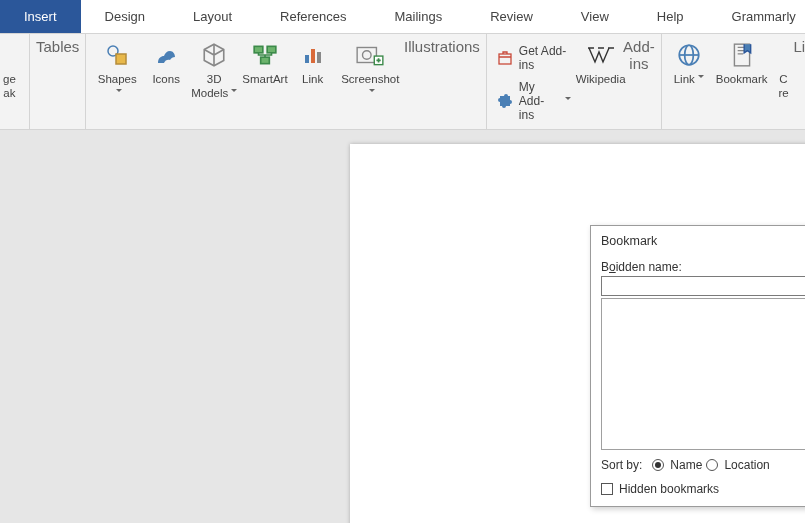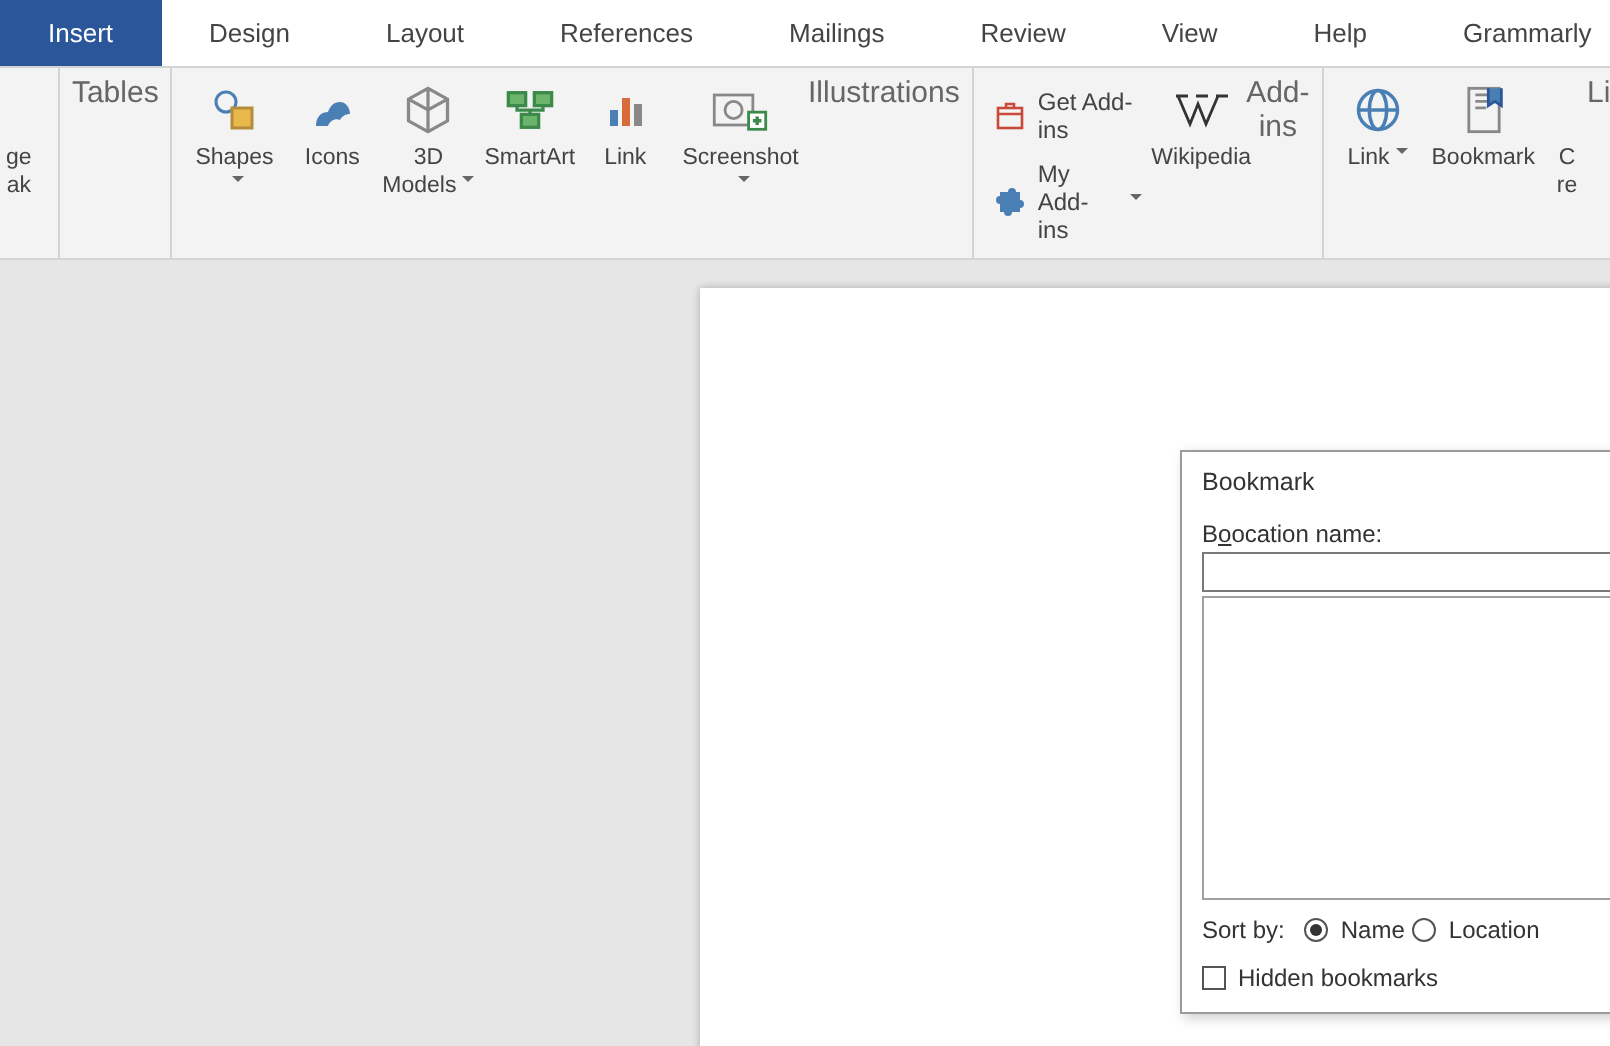--- a/index.html
+++ b/index.html
@@ -213,21 +213,21 @@
 </div>
 
 <div class="workspace">
   <div class="page"></div>
 </div>
 
 <div class="dialog">
   <div class="dialog-title">Bookmark</div>
   <div class="dialog-body">
     <div class="dlg-label">
-      <span>B</span><span class="u">o</span><span>ocation name:</span>
+      <span>B</span><span class="u">o</span><span>idden name:</span>
     </div>
     <input class="dlg-input" type="text" value="" style="">
     <div class="dlg-list"></div>
     <div class="sort-row">
       <span>Sort by:</span>
       <div class="radio-col">
         <div class="radio-item">
           <span class="radio selected"></span>
           <span><span class="u">N</span><span>ame</span></span>
         </div>

